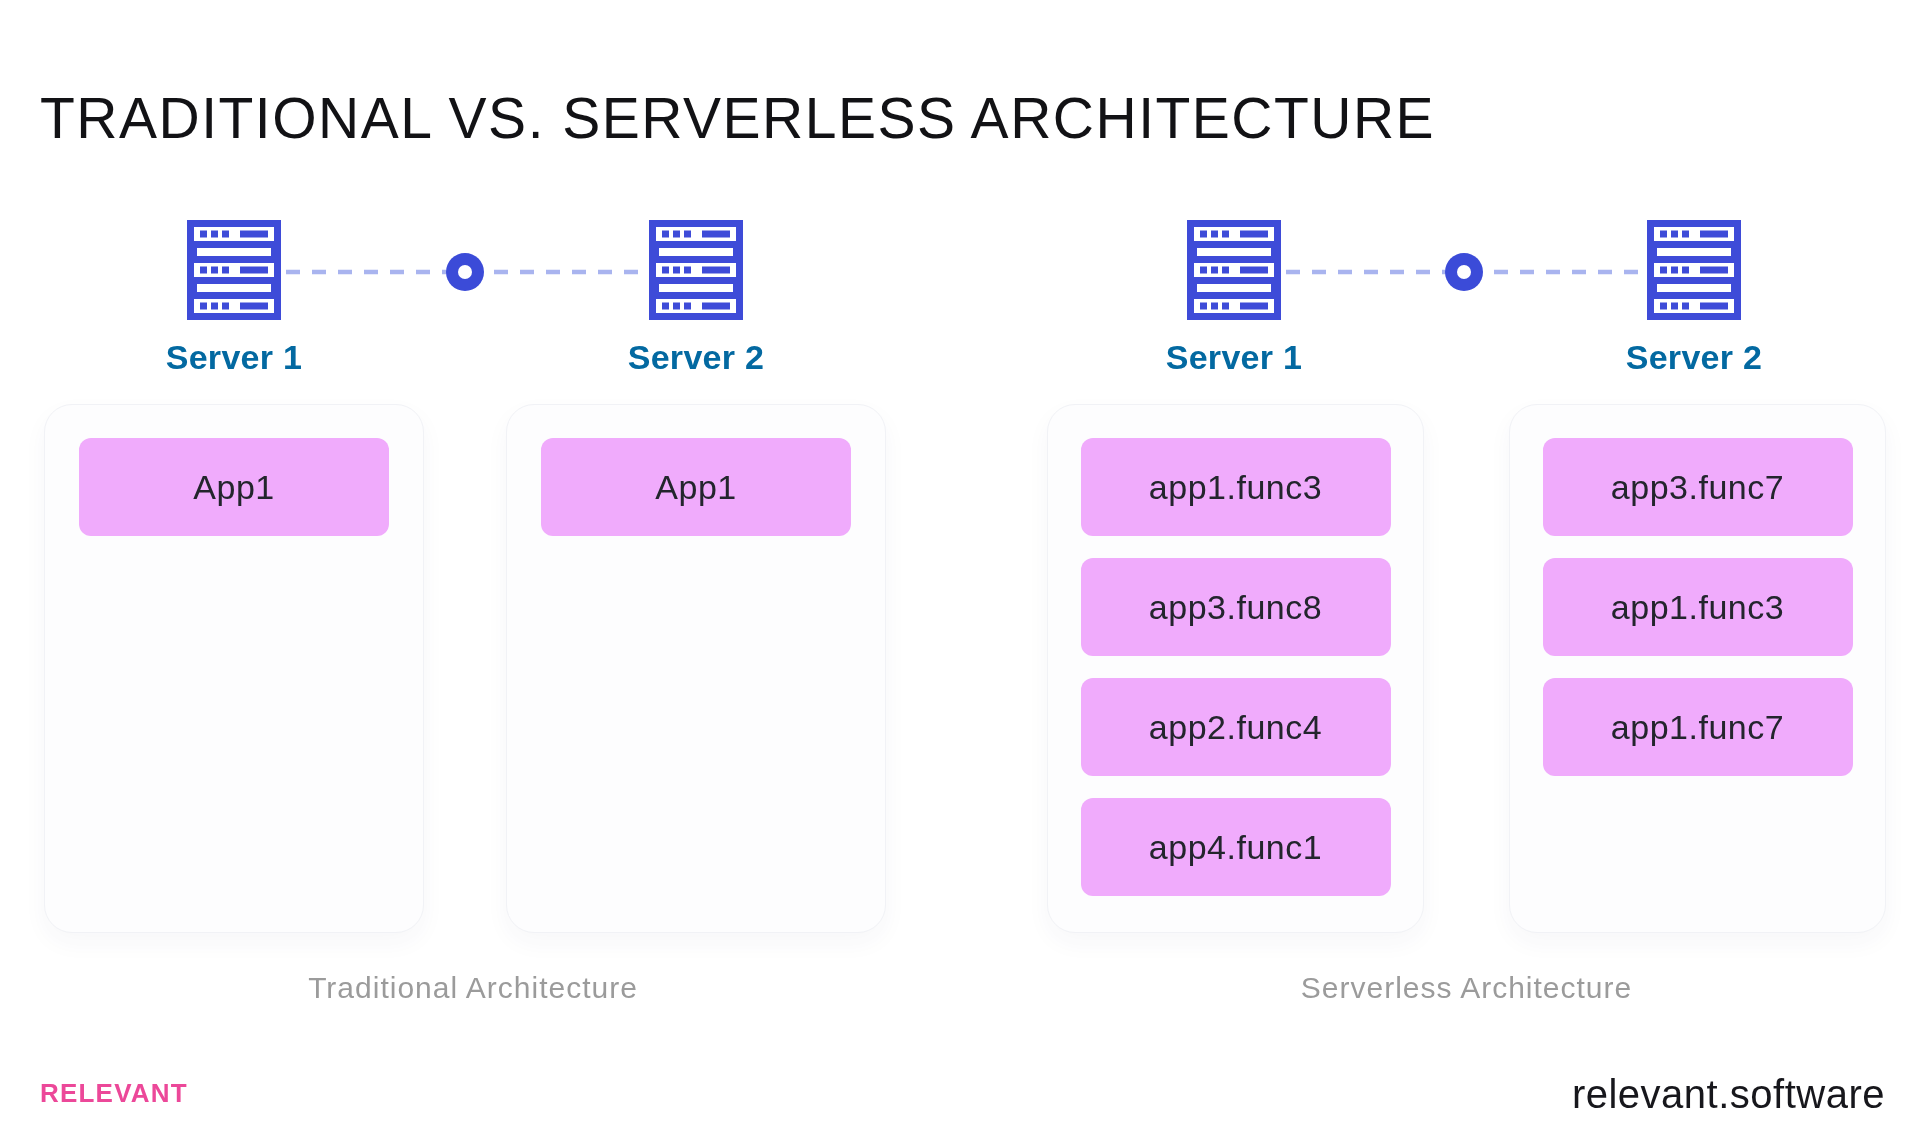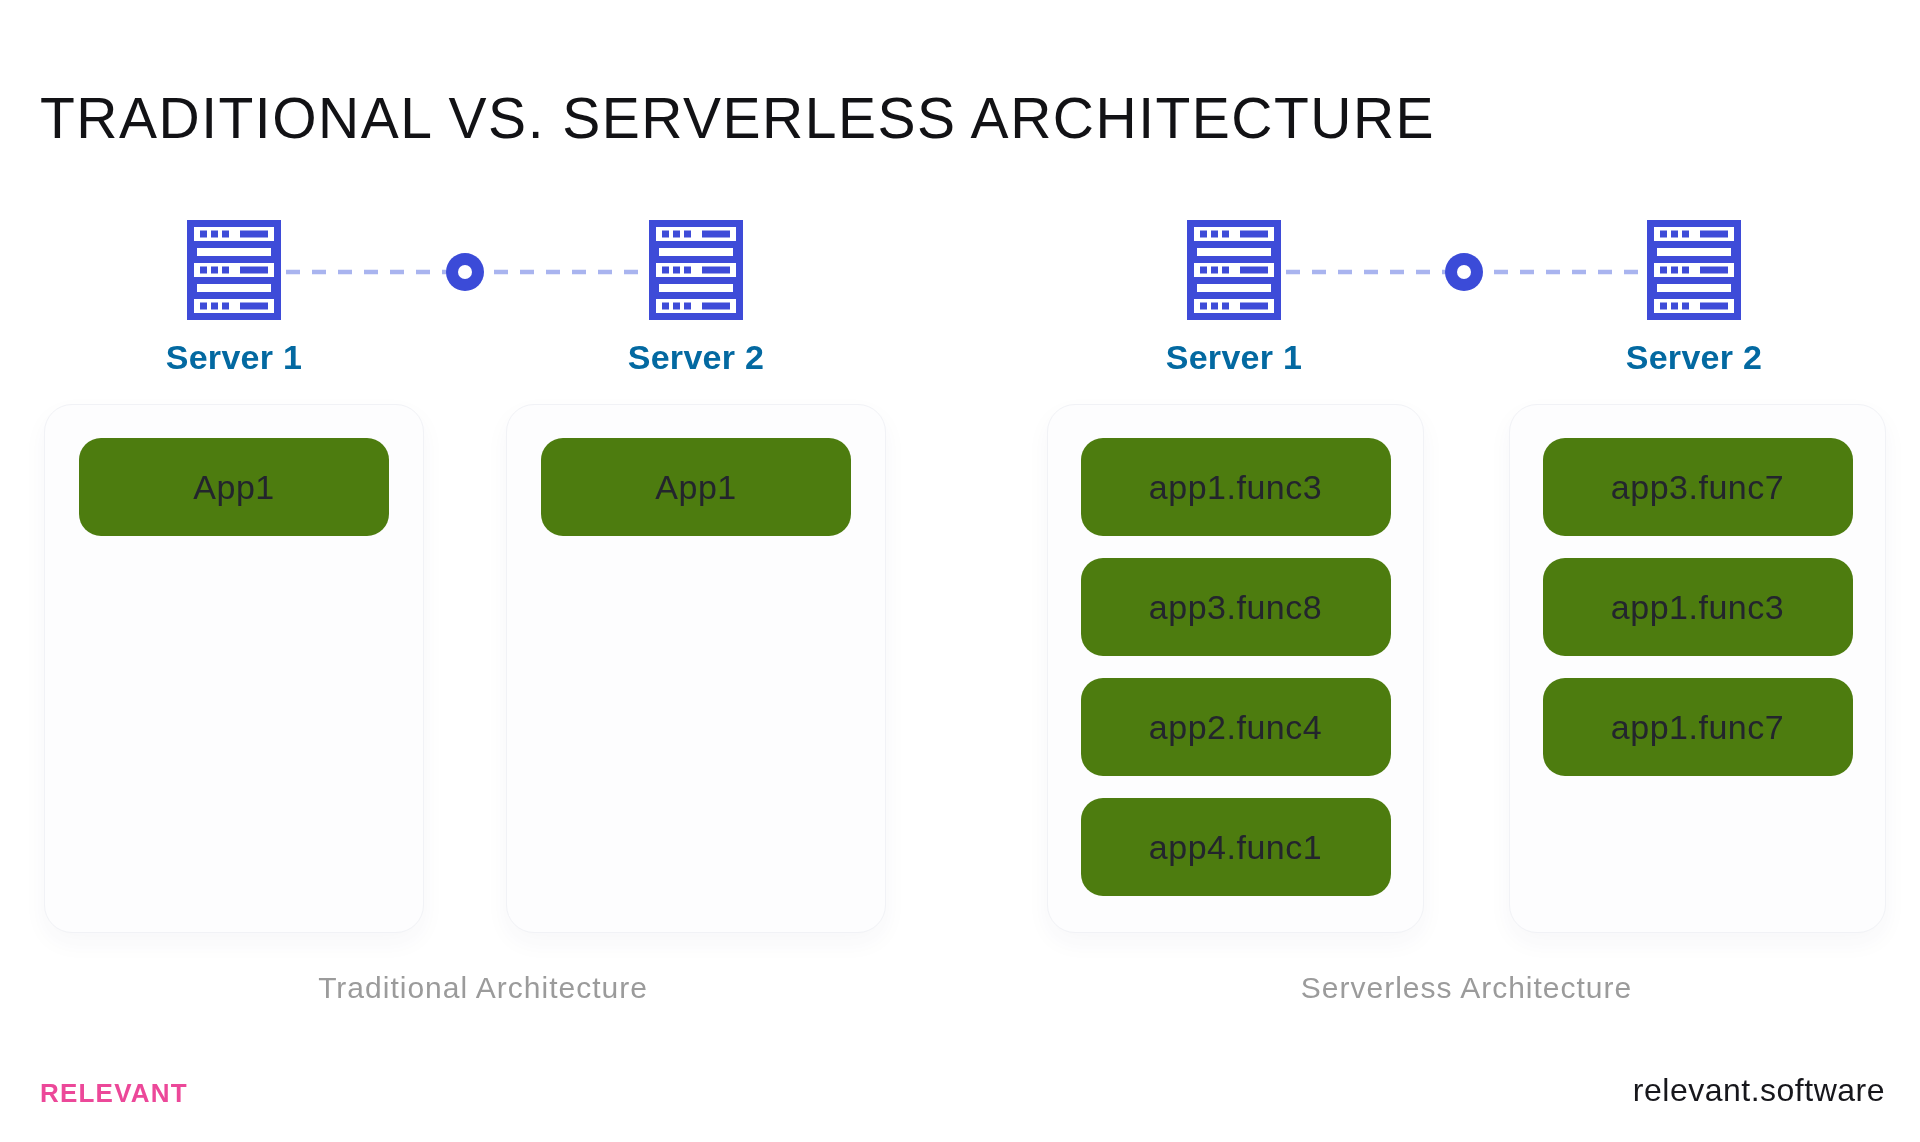--- a/index.html
+++ b/index.html
@@ -17,33 +17,33 @@
     width:220px;text-align:center;font-size:34px;font-weight:700;
     color:#0369a1;letter-spacing:0.3px;
   }
   .card{
     background:#fdfdfe;border:1px solid #f1f2f6;border-radius:28px;
     box-shadow:0 10px 24px rgba(40,50,90,0.04);
     box-sizing:border-box;display:flex;flex-direction:column;align-items:center;
     padding-top:33px;gap:22px;
   }
   .chip{
-    width:310px;height:98px;background:#4d7c0f;border-radius:22px;
+    width:310px;height:98px;background:#f0abfc;border-radius:12px;
     display:flex;align-items:center;justify-content:center;
     font-size:34px;color:#23252d;letter-spacing:0.5px;
   }
   .caption{
     text-align:center;font-size:30px;color:#9b9b9b;letter-spacing:1px;
     line-height:44px;white-space:nowrap;
   }
   .brand{
     font-size:26px;font-weight:800;letter-spacing:1.2px;color:#ec4899;
   }
   .website{
-    font-size:32px;font-weight:300;color:#17171c;letter-spacing:0.5px;
+    font-size:40px;font-weight:300;color:#17171c;letter-spacing:0.5px;
     text-align:left;
   }
   .connector{display:block;}
 </style>
 </head>
 <body>
 
 <svg width="0" height="0" style="position:absolute" aria-hidden="true">
   <defs>
     <symbol id="srv" viewBox="0 0 100 100">
@@ -95,21 +95,21 @@
   <div class="abs server-label" style="left:586px;top:338px;">Server 2</div>
 
   <div class="abs card" style="left:44px;top:404px;width:380px;height:529px;">
     <div class="chip">App1</div>
   </div>
 
   <div class="abs card" style="left:506px;top:404px;width:380px;height:529px;">
     <div class="chip">App1</div>
   </div>
 
-  <div class="abs caption" style="left:62px;top:966px;width:842px;">Traditional Architecture</div>
+  <div class="abs caption" style="left:52px;top:966px;width:842px;">Traditional Architecture</div>
 </div>
 
 <div>
 
   <svg class="abs server-icon" style="left:1184px;top:220px;">
       <use href="#srv"></use>
     </svg>
   <svg class="abs server-icon" style="left:1644px;top:220px;">
       <use href="#srv"></use>
     </svg>

